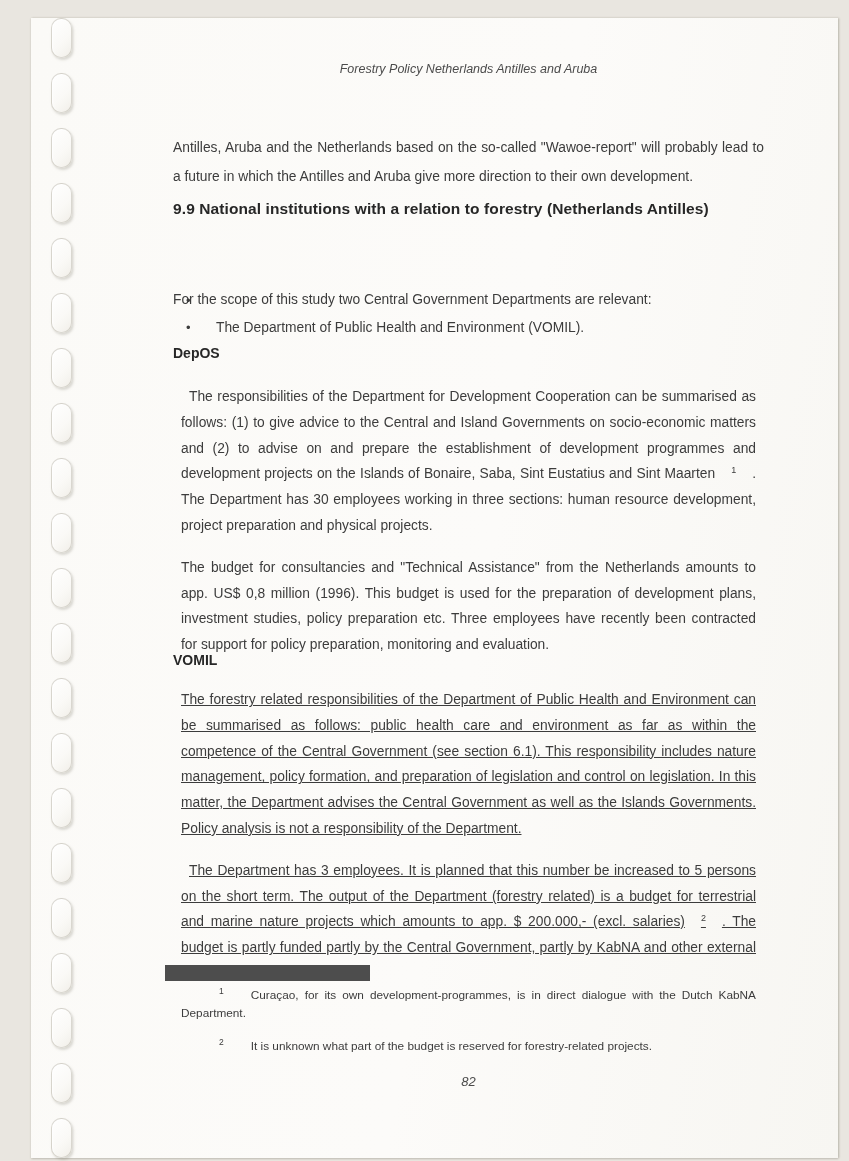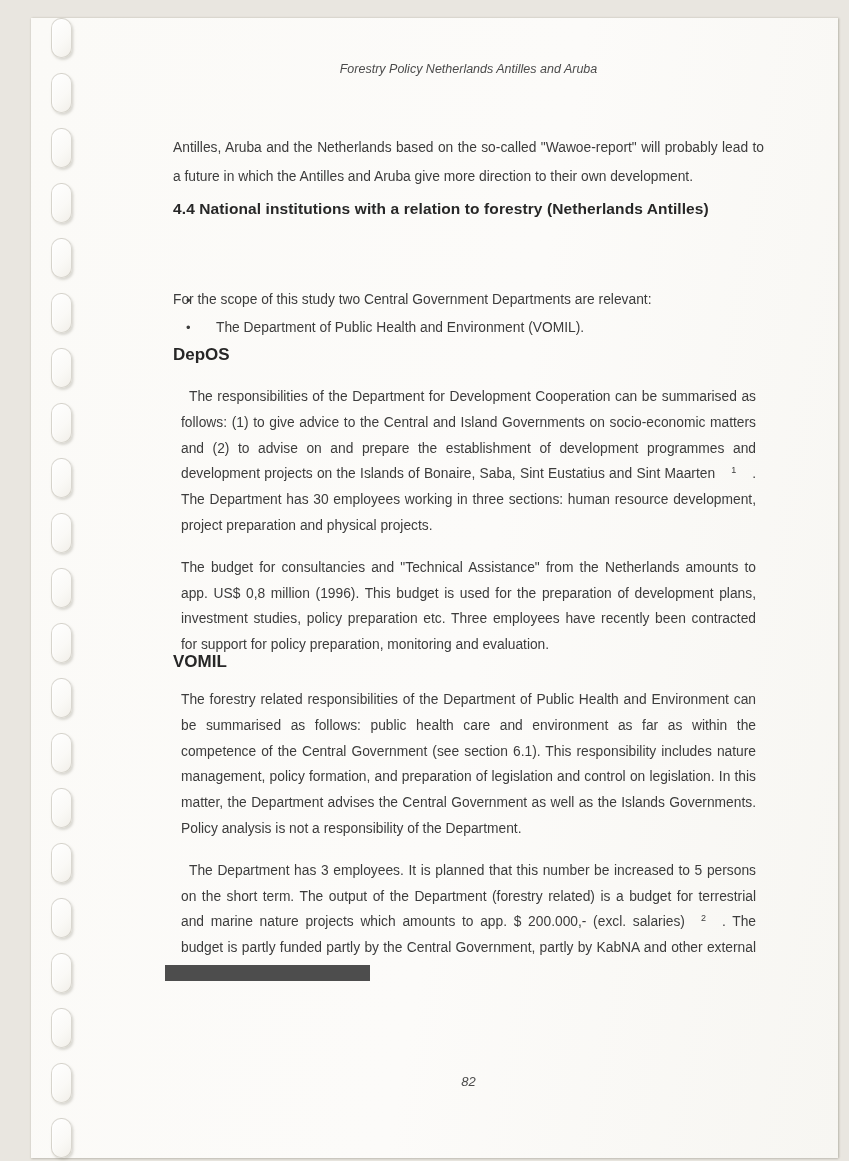--- a/index.html
+++ b/index.html
@@ -62,28 +62,28 @@
   .bullets { position: absolute; left: 134px; top: 246px; width: 607px; }
   .bullet-item { display: flex; align-items: baseline; height: 27px; }
   .bullet-dot {
     width: 27px; flex: 0 0 27px;
     font-size: 13px; color: #3c3c3c;
     padding-left: 5px;
   }
 
   .sub-heading {
     position: absolute; left: 134px; width: 607px;
-    font-size: 17px; font-weight: bold; color: #272727;
+    font-size: 14px; font-weight: bold; color: #272727;
   }
   .h-depos { top: 319px; }
   .h-vomil { top: 626px; }
 
   .block { position: absolute; left: 134px; width: 607px; }
   .b-depos { top: 350px; }
-  .b-vomil { top: 653px; }
+  .b-vomil { top: 653px; text-decoration: underline; }
 
   sup { font-size: 9px; vertical-align: super; line-height: 0; }
 
   .footnote-rule {
     position: absolute; left: 134px; top: 947px;
     width: 205px; height: 2px; background: #4d4d4d;
   }
   .footnotes {
     position: absolute; left: 134px; top: 953px; width: 607px;
     font-size: 11.8px; line-height: 17.5px; color: #3c3c3c;
@@ -127,21 +127,21 @@
       <div class="hole" style="top: 935px;"></div>
       <div class="hole" style="top: 990px;"></div>
       <div class="hole" style="top: 1045px;"></div>
       <div class="hole" style="top: 1100px;"></div>
     </div>
 
   <div class="running-header">Forestry Policy Netherlands Antilles and Aruba</div>
 
   <p class="intro body-text">Antilles, Aruba and the Netherlands based on the so-called "Wawoe-report" will probably lead to a future in which the Antilles and Aruba give more direction to their own development.</p>
 
-  <h2 class="section-heading">4.4 National institutions with a relation to forestry  (Netherlands Antilles)</h2>
+  <h2 class="section-heading">9.9 National institutions with a relation to forestry  (Netherlands Antilles)</h2>
 
   <p class="lead body-text">For the scope of this study two Central Government Departments are relevant:</p>
 
   <div class="bullets body-text">
     <div class="bullet-item">
       <span class="bullet-dot">•</span>
     </div>
     <div class="bullet-item">
       <span class="bullet-dot">•</span>
       <span>The Department of Public Health and Environment (VOMIL).</span>
@@ -158,17 +158,19 @@
   <h3 class="sub-heading h-vomil">VOMIL</h3>
 
   <div class="block b-vomil body-text">
     <p>The forestry related responsibilities of the Department of Public Health and Environment can be summarised as follows: public health care and environment as far as within the competence of the Central Government (see section 6.1). This responsibility includes nature management, policy formation, and preparation of legislation and control on legislation. In this matter, the Department advises the Central Government as well as the Islands Governments. Policy analysis is not a responsibility of the Department.</p>
     <p><span>The Department has 3 employees. It is planned that this number be increased to 5 persons on the short term. The output of the Department (forestry related) is a budget for terrestrial and marine nature projects which amounts to app. $ 200.000,- (excl. salaries)</span><sup>2</sup><span>. The budget is partly funded partly by the Central Government, partly by KabNA and other external donors.</span></p>
   </div>
 
   <div class="footnote-rule"></div>
 
   <div class="footnotes">
+    <p><sup>1</sup><span>Curaçao, for its own development-programmes, is in direct dialogue with the Dutch KabNA Department.</span></p>
+    <p><sup>2</sup><span>It is unknown what part of the budget is reserved for forestry-related projects.</span></p>
   </div>
 
   <div class="page-number">82</div>
 
 </div>
 
 </body></html>

